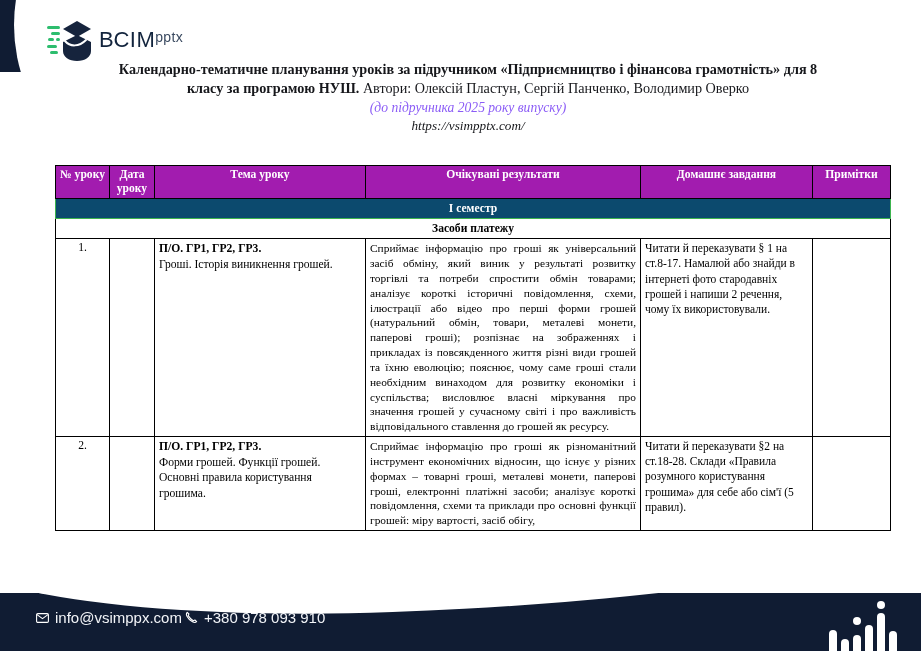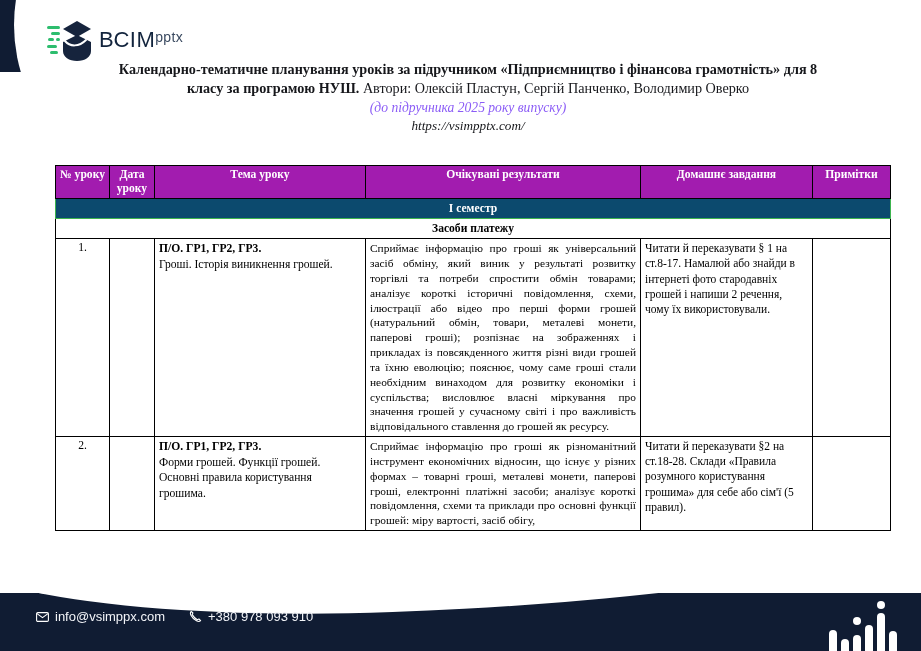--- a/index.html
+++ b/index.html
@@ -214,23 +214,23 @@
     background: #ffffff;
     border-radius: 0 0 62% 38%;
     transform: rotate(-2.1deg);
   }
   .footer-contacts {
     position: absolute;
     left: 36px;
     top: 16px;
     display: flex;
     align-items: center;
-    gap: 24px;
+    gap: 3px;
     font-family: "Liberation Sans", sans-serif;
-    font-size: 13px;
+    font-size: 15px;
     color: #f2f4f8;
     z-index: 2;
   }
   .contact-item {
     display: flex;
     align-items: center;
     gap: 6px;
     white-space: nowrap;
   }
   .contact-item svg { display: block; }

